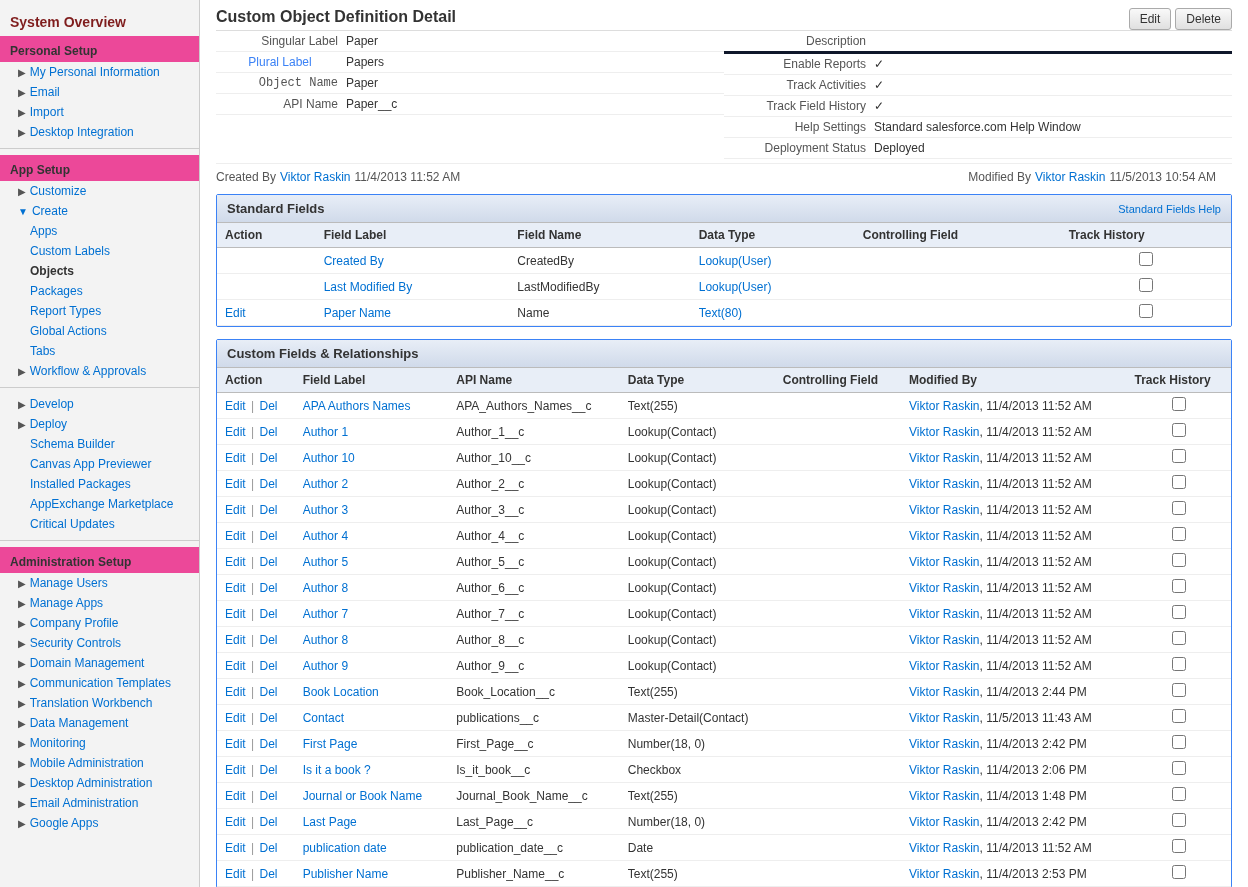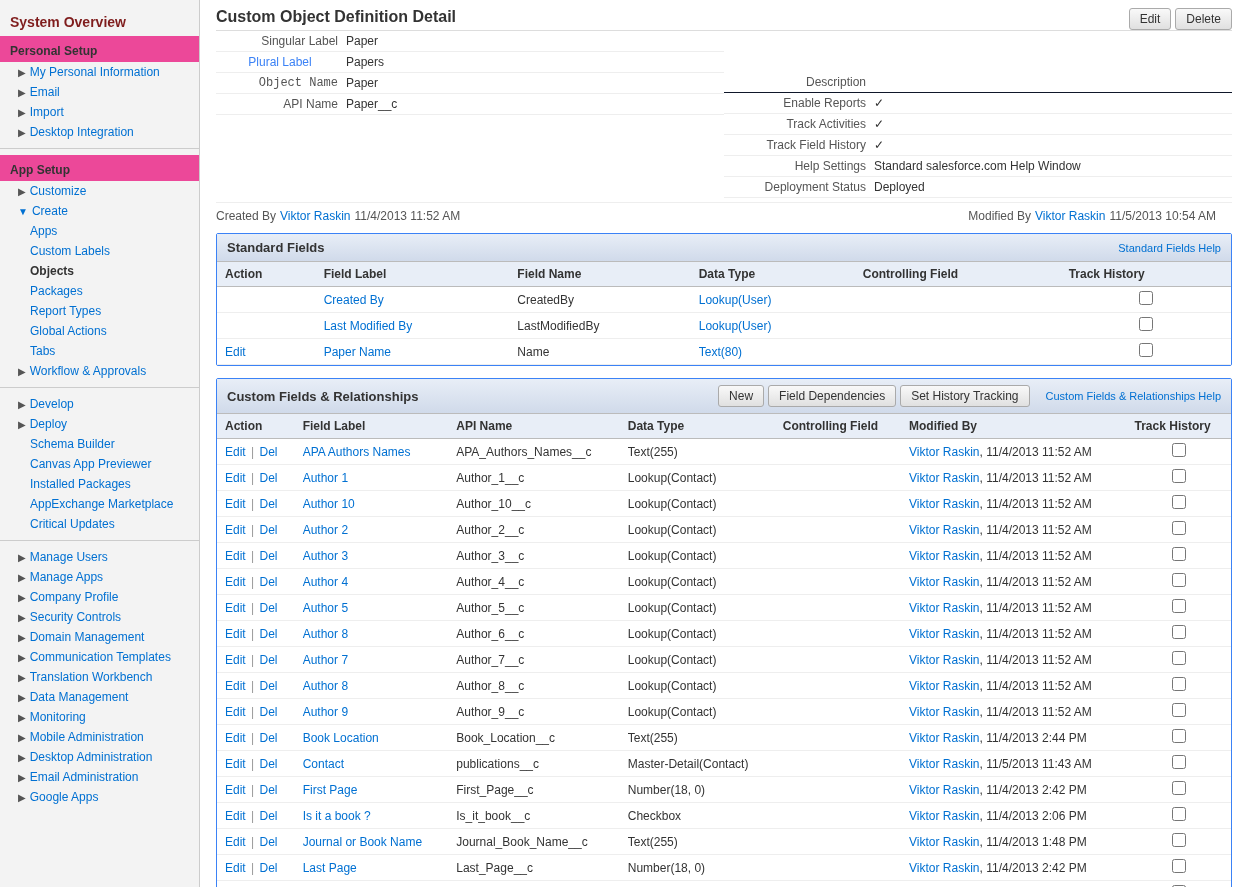--- a/index.html
+++ b/index.html
@@ -201,20 +201,21 @@
     <span class="arrow">▶</span>
     <span>Deploy</span>
   </div>
   <div class="sidebar-sub-item" style="padding-left:30px">Schema Builder</div>
   <div class="sidebar-sub-item" style="padding-left:30px">Canvas App Previewer</div>
   <div class="sidebar-sub-item" style="padding-left:30px">Installed Packages</div>
   <div class="sidebar-sub-item" style="padding-left:30px">AppExchange Marketplace</div>
   <div class="sidebar-sub-item" style="padding-left:30px">Critical Updates</div>
 
   <div class="sidebar-divider"></div>
+  <div class="sidebar-section-header">Administration Setup</div>
   <div class="sidebar-item">
     <span class="arrow">▶</span>
     <span>Manage Users</span>
   </div>
   <div class="sidebar-item">
     <span class="arrow">▶</span>
     <span>Manage Apps</span>
   </div>
   <div class="sidebar-item">
     <span class="arrow">▶</span>
@@ -287,21 +288,21 @@
         <div style="text-align:right;min-width:130px;padding-right:8px;color:#555;font-family:Liberation Mono, monospace;">Object Name</div>
         <div style="color:#333;">Paper</div>
       </div>
       <div style="display:flex;padding:3px 0;border-bottom:1px solid #eee;">
         <div style="text-align:right;min-width:130px;padding-right:8px;color:#555;">API Name</div>
         <div style="color:#333;">Paper__c</div>
       </div>
     </div>
 
     <div>
-      <div style="display:flex;padding:3px 0;border-bottom:1px solid #0f172a;margin-top:41px;">
+      <div style="display:flex;padding:3px 0;border-bottom:3px solid #0f172a;">
         <div style="text-align:right;min-width:150px;padding-right:8px;color:#555;">Description</div>
         <div style="color:#333;"></div>
       </div>
       <div style="display:flex;padding:3px 0;border-bottom:1px solid #eee;align-items:center;">
         <div style="text-align:right;min-width:150px;padding-right:8px;color:#555;">Enable Reports</div>
         <div style="color:#333;">✓</div>
       </div>
       <div style="display:flex;padding:3px 0;border-bottom:1px solid #eee;align-items:center;">
         <div style="text-align:right;min-width:150px;padding-right:8px;color:#555;">Track Activities</div>
         <div style="color:#333;">✓</div>
@@ -387,27 +388,20 @@
     <td></td>
     <td style="text-align:center;"><input type="checkbox" class="track-checkbox" style=""></td>
   </tr>
         </tbody>
     </table>
   </div>
 
   <div class="section-container">
     <div class="section-header">
       <span class="section-header-title">Custom Fields &amp; Relationships</span>
-      <div class="section-header-buttons">
-        <button class="btn">New</button>
-        <button class="btn">Field Dependencies</button>
-        <button class="btn">Set History Tracking</button>
-        <span style="margin-left:8px;"></span>
-        <span class="section-header-link">Custom Fields &amp; Relationships Help</span>
-      </div>
     </div>
     <table class="data-table">
       <thead>
         <tr>
           <th>Action</th>
           <th>Field Label</th>
           <th>API Name</th>
           <th>Data Type</th>
           <th>Controlling Field</th>
           <th>Modified By</th>

